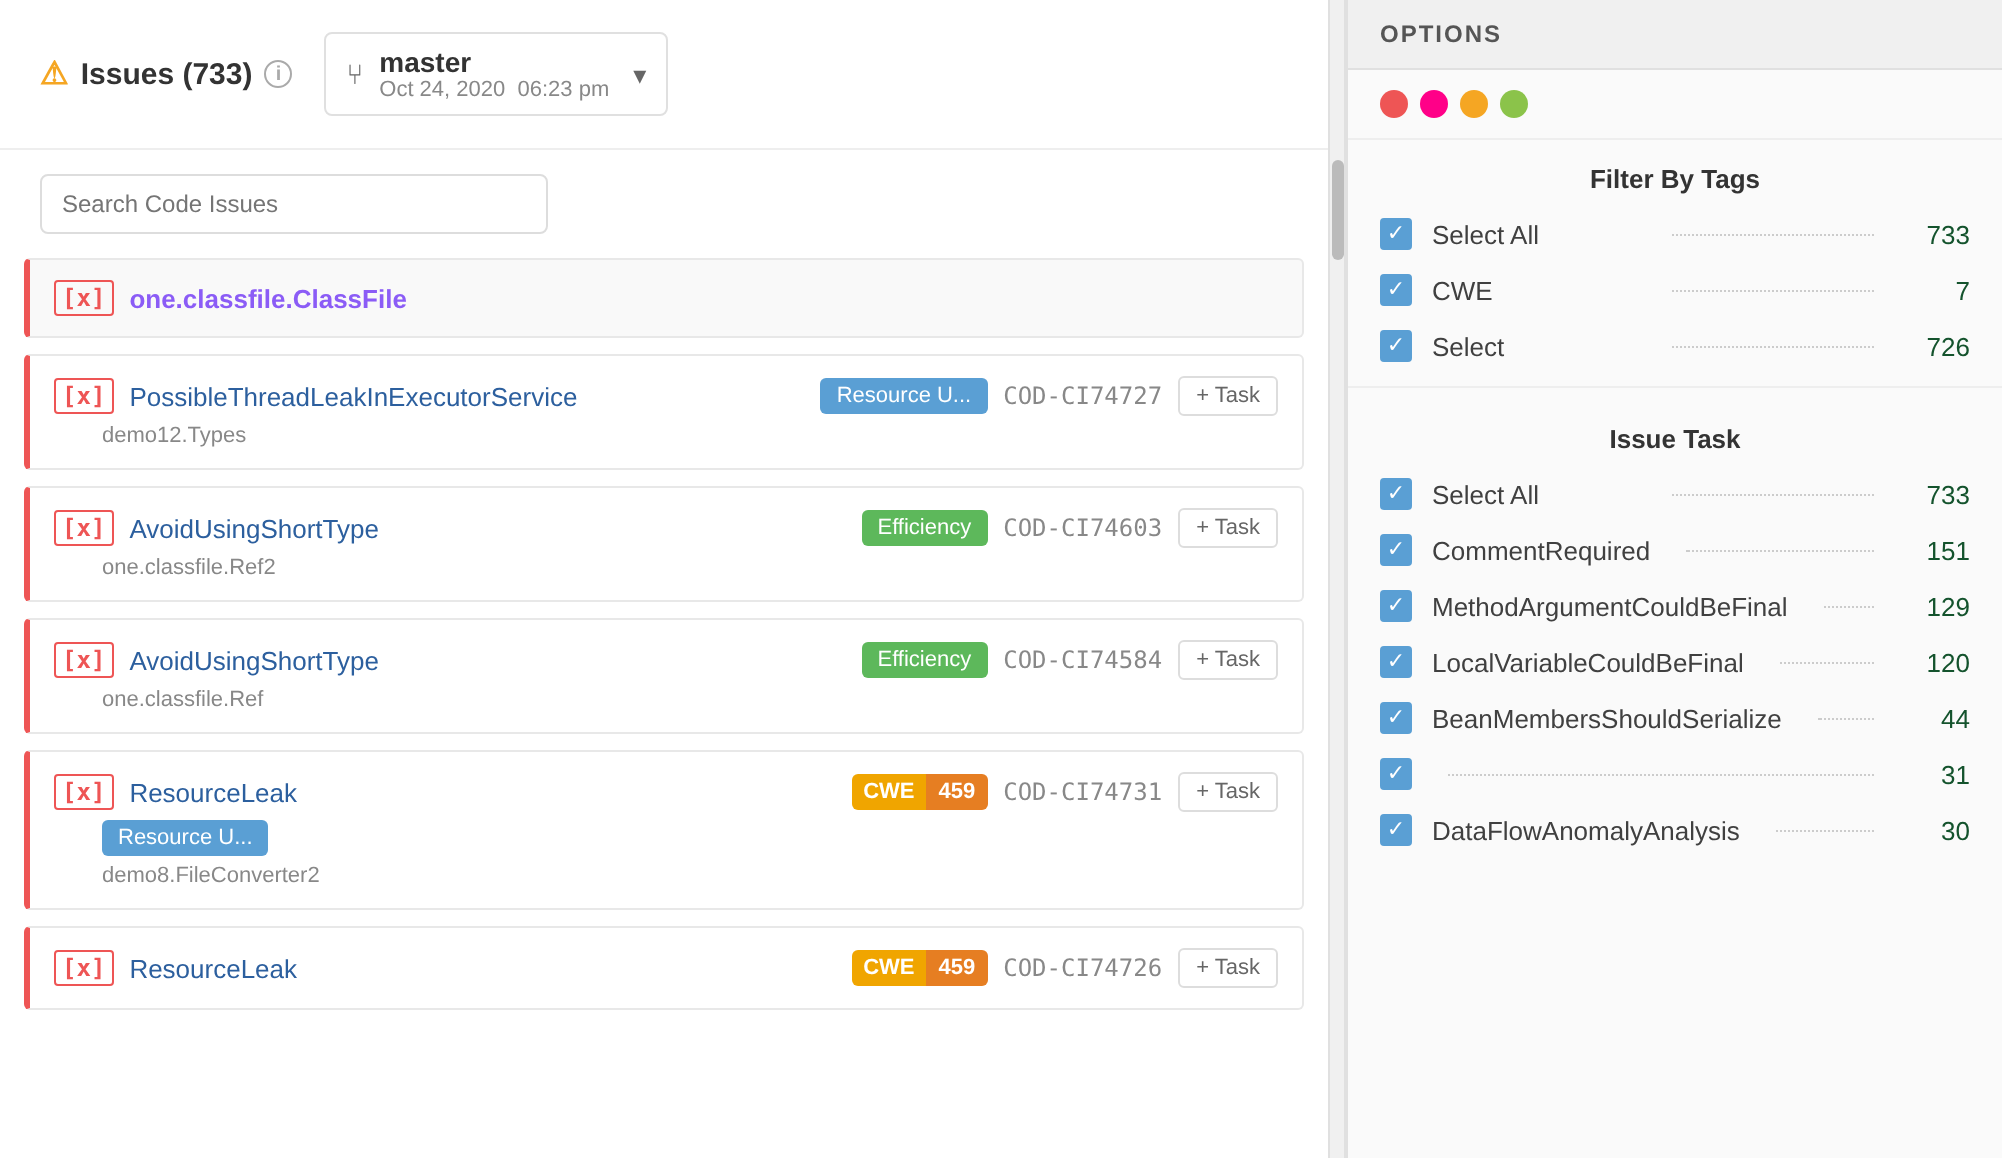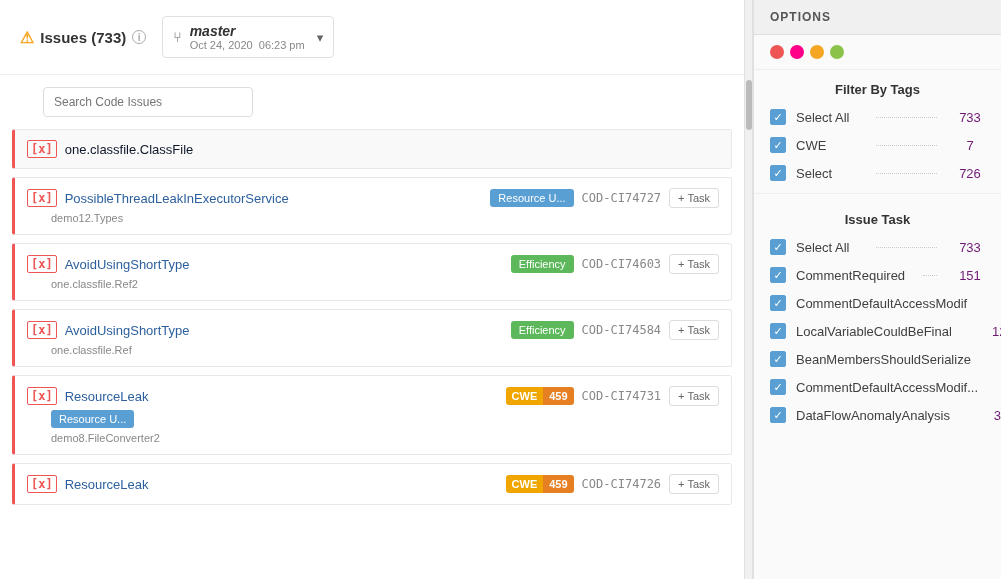--- a/index.html
+++ b/index.html
@@ -61,46 +61,44 @@
 
     .branch-icon {
       color: #666;
       font-size: 14px;
     }
 
     .branch-name {
       font-weight: 600;
       font-size: 14px;
       color: #333;
-      font-style: italic;
     }
 
     .branch-date {
       font-size: 11px;
       color: #888;
     }
 
     .branch-chevron {
       color: #666;
       margin-left: 4px;
     }
 
     .search-area {
       padding: 12px 20px;
     }
 
     .search-input {
-      width: 210px;
+      width: 254px;
       padding: 7px 10px;
       border: 1px solid #ddd;
       border-radius: 4px;
       font-size: 12px;
       color: #701a75;
       outline: none;
-      margin-left: 23px;
     }
 
     .issues-list {
       padding: 0 12px;
     }
 
     .issue-item {
       background: #fff;
       border: 1px solid #e8e8e8;
       border-left: 3px solid #e55;
@@ -185,21 +183,21 @@
 
     .issue-sub {
       margin-top: 4px;
       font-size: 11px;
       color: #888;
       padding-left: 24px;
     }
 
     
     .options-panel {
-      width: 248px;
+      width: 328px;
       background: #fafafa;
       border-left: 1px solid #e0e0e0;
       overflow-y: auto;
     }
 
     .options-header {
       background: #f0f0f0;
       padding: 10px 16px;
       font-weight: 700;
       font-size: 12px;
@@ -264,25 +262,25 @@
 
     .filter-dots {
       flex: 1;
       border-bottom: 1px dotted #ccc;
       margin: 0 8px;
       height: 1px;
       align-self: center;
     }
 
     .filter-count {
-      color: #701a75;
+      color: #14532d;
       font-size: 13px;
       font-weight: 500;
       min-width: 30px;
-      text-align: center;
+      text-align: right;
     }
 
     .divider {
       height: 1px;
       background: #eee;
       margin: 6px 0;
     }
   </style>
 </head>
 <body>
@@ -310,21 +308,21 @@
 
   <div class="search-area">
     <input class="search-input" type="text" placeholder="Search Code Issues" style="">
   </div>
 
   <div class="issues-list">
 
     <div class="issue-item" style="background:#f9f9f9;">
       <div class="issue-row">
         <span class="issue-icon">[x]</span>
-        <span class="issue-name" style="color:#0f172a; font-weight:400;">one.classfile.ClassFile</span>
+        <span class="issue-name" style="color:#8b5cf6; font-weight:700;">one.classfile.ClassFile</span>
       </div>
     </div>
 
     <div class="issue-item">
       <div class="issue-row">
         <span class="issue-icon">[x]</span>
         <span class="issue-name">PossibleThreadLeakInExecutorService</span>
         <span class="tag-badge tag-resource">Resource U...</span>
         <span class="code-id">COD-CI74727</span>
         <button class="task-btn">+ Task</button>
@@ -449,21 +447,21 @@
     </div>
     <span class="filter-label">CommentRequired</span>
     <div class="filter-dots"></div>
     <span class="filter-count">151</span>
   </div>
 
   <div class="filter-item">
     <div class="checkbox">
       <span class="checkbox-check">✓</span>
     </div>
-    <span class="filter-label">CommentDefaultAccessModif</span>
+    <span class="filter-label">MethodArgumentCouldBeFinal</span>
     <div class="filter-dots"></div>
     <span class="filter-count">129</span>
   </div>
 
   <div class="filter-item">
     <div class="checkbox">
       <span class="checkbox-check">✓</span>
     </div>
     <span class="filter-label">LocalVariableCouldBeFinal</span>
     <div class="filter-dots"></div>
@@ -476,21 +474,20 @@
     </div>
     <span class="filter-label">BeanMembersShouldSerialize</span>
     <div class="filter-dots"></div>
     <span class="filter-count">44</span>
   </div>
 
   <div class="filter-item">
     <div class="checkbox">
       <span class="checkbox-check">✓</span>
     </div>
-    <span class="filter-label">CommentDefaultAccessModif...</span>
     <div class="filter-dots"></div>
     <span class="filter-count">31</span>
   </div>
 
   <div class="filter-item">
     <div class="checkbox">
       <span class="checkbox-check">✓</span>
     </div>
     <span class="filter-label">DataFlowAnomalyAnalysis</span>
     <div class="filter-dots"></div>

